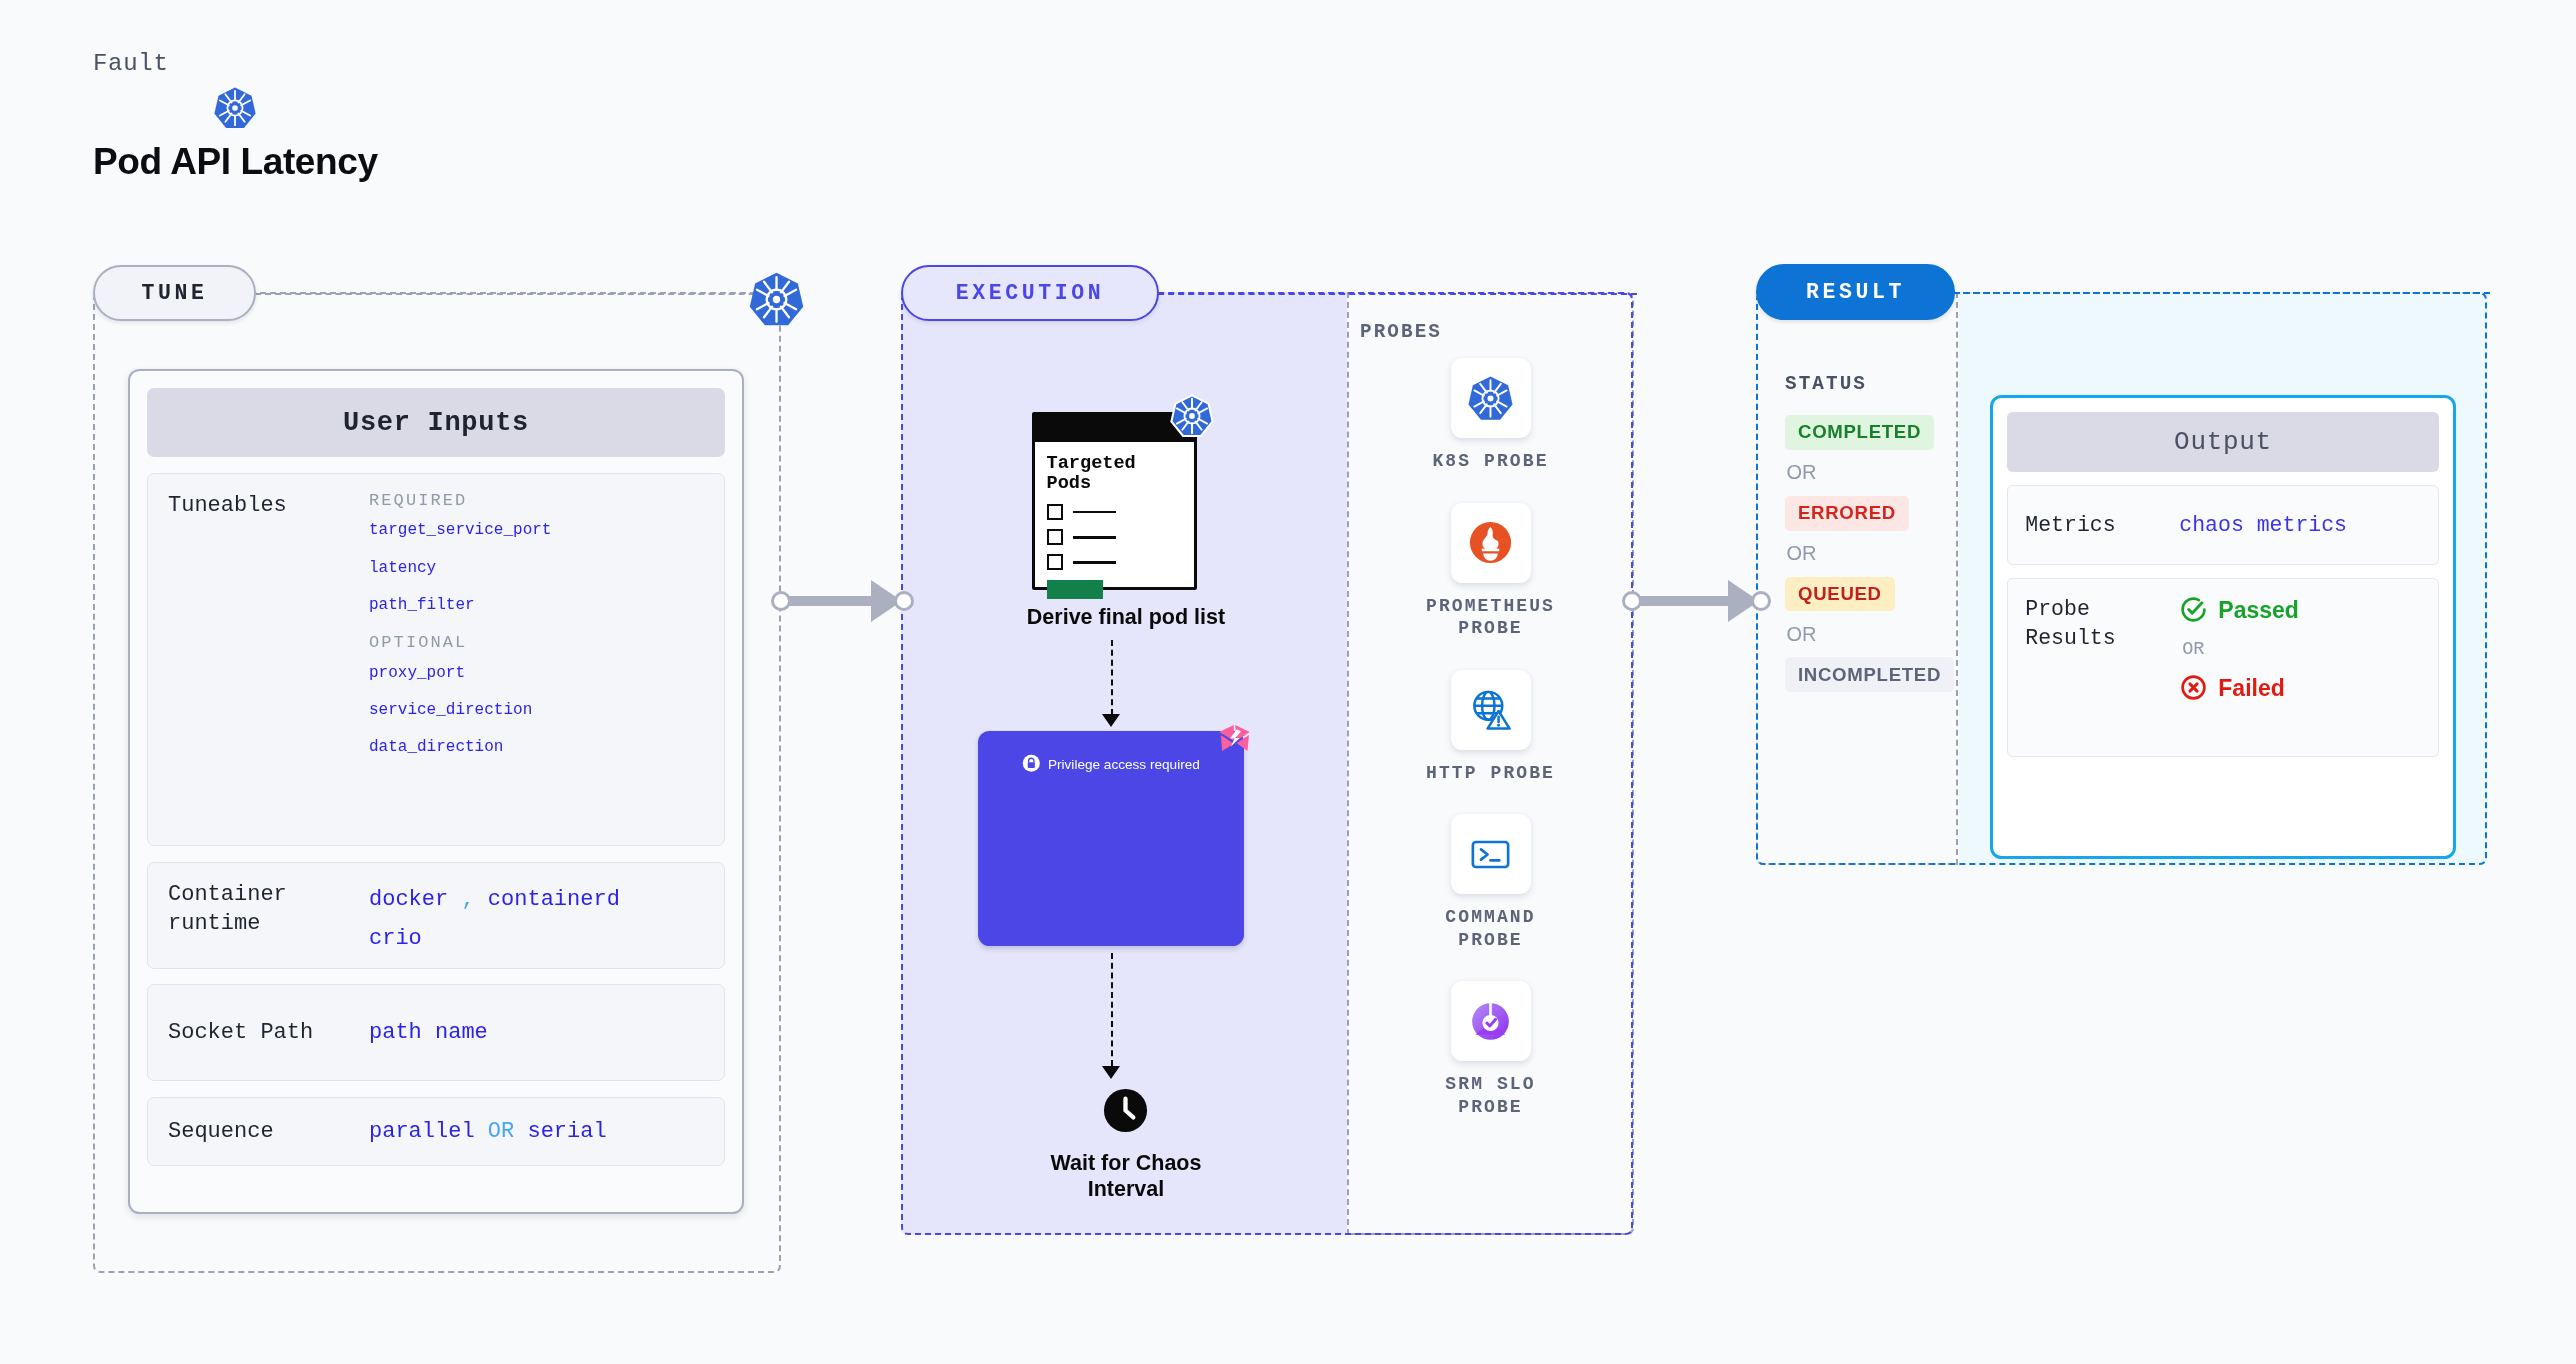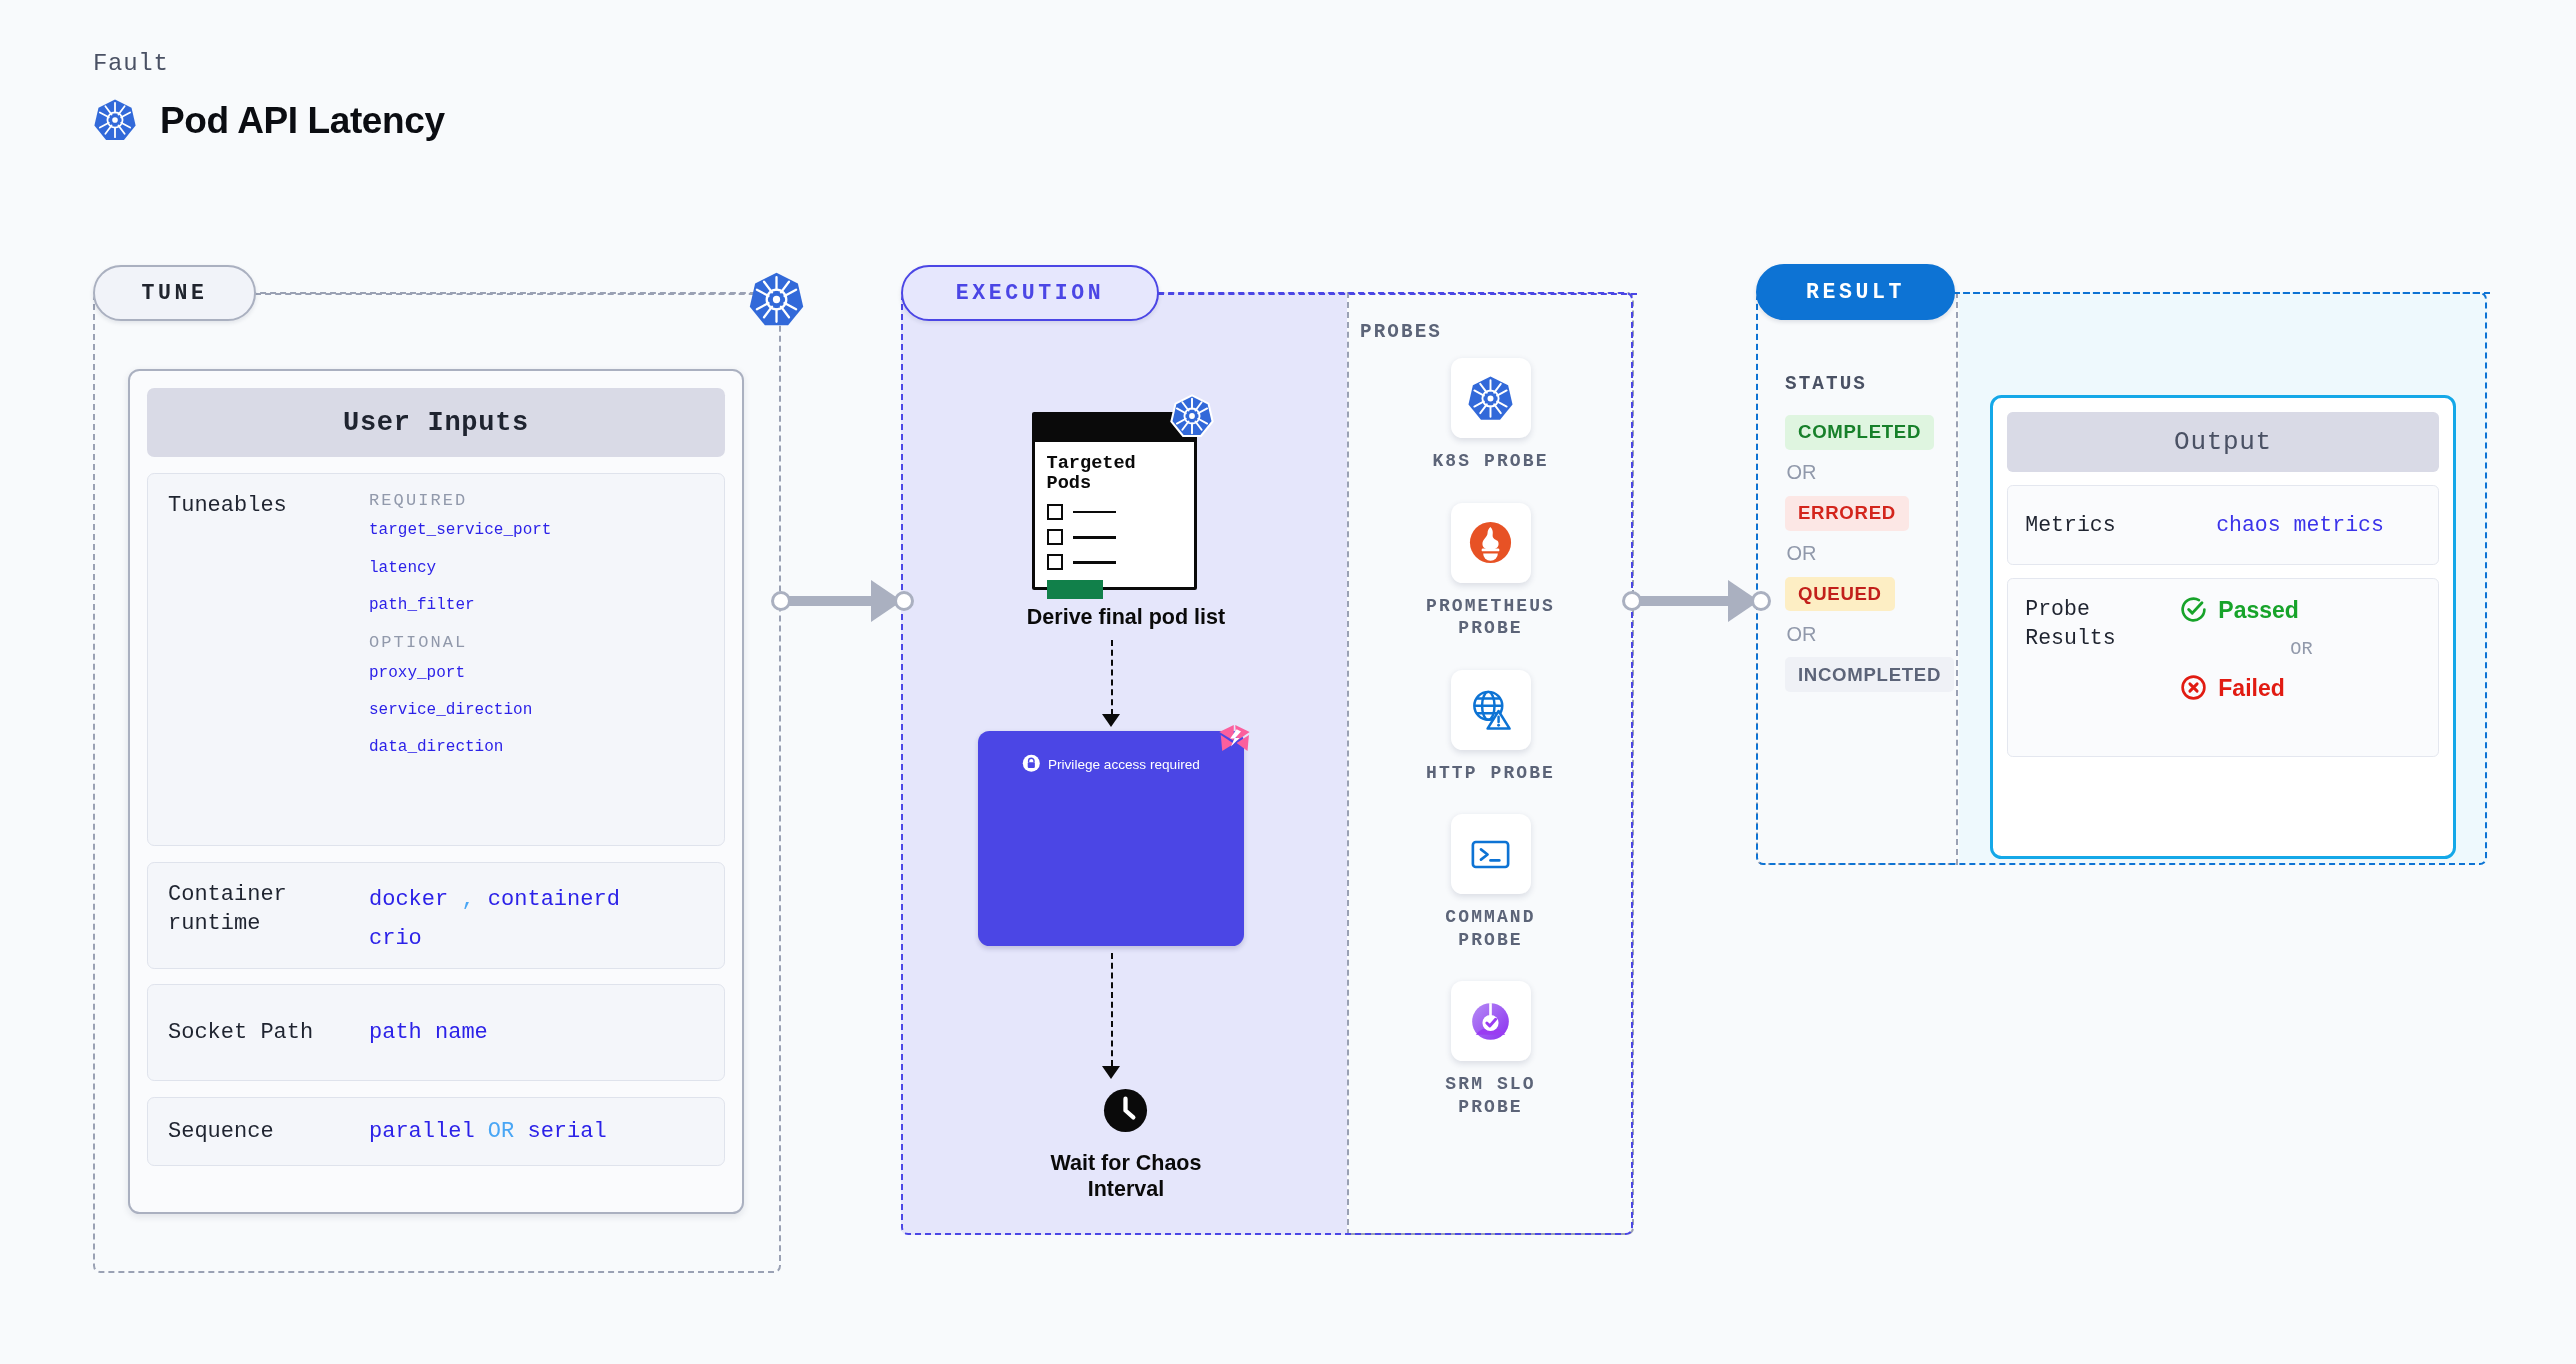--- a/index.html
+++ b/index.html
@@ -9,21 +9,21 @@
     font-family: "Liberation Sans", sans-serif;
     overflow: hidden;
   }
 
   
   #header { position: absolute; left: 93px; top: 50px; }
   #fault-label {
     font-family: "Liberation Mono", monospace;
     font-size: 24px; color: #4a5164; letter-spacing: 0.7px;
   }
-  #title-row { display: flex; align-items: center; gap: 23px; margin-top: 21px; }
+  #title-row { display: flex; align-items: center; gap: 9px; margin-top: 9px; flex-direction: column; }
   #fault-title { font-size: 37px; font-weight: bold; color: #0b0d12; letter-spacing: -0.4px; }
 
   
   .pill {
     position: absolute; display: flex; align-items: center; justify-content: center;
     border-radius: 716px; font-family: "Liberation Mono", monospace;
     font-weight: bold; letter-spacing: 3.6px;
     z-index: 6;
   }
   #pill-tune {
@@ -214,21 +214,21 @@
     font-family: "Liberation Mono", monospace; font-size: 26px; color: #4a5164; letter-spacing: 0.7px;
   }
   .out-block {
     margin-top: 13px; background: #fafbfd; border: 1.4px solid #e4e7ef; border-radius: 5.7px;
     display: flex; padding: 15.8px 17px;
   }
   .out-label {
     font-family: "Liberation Mono", monospace; font-size: 21.5px; color: #1f2430;
     width: 154px; flex: 0 0 154px; line-height: 1.35;
   }
-  .out-body { flex: 1; text-align: center; }
+  .out-body { flex: 1; }
   .out-metric { font-family: "Liberation Mono", monospace; font-size: 21.5px; color: #3b33ea; }
   .pr-row { display: flex; align-items: center; gap: 10px; }
   .pr-text { font-size: 23px; font-weight: bold; }
   .pr-or { font-family: "Liberation Mono", monospace; font-size: 18.6px; color: #9199ab; margin: 13px 0 13px 2.9px; }
 
   
   .conn { position: absolute; z-index: 7; }
   .conn-shaft { position: absolute; height: 10px; background: #aab0c0; top: 15.8px; }
   .conn-dot {
     position: absolute; width: 20px; height: 20px; border-radius: 50%;

